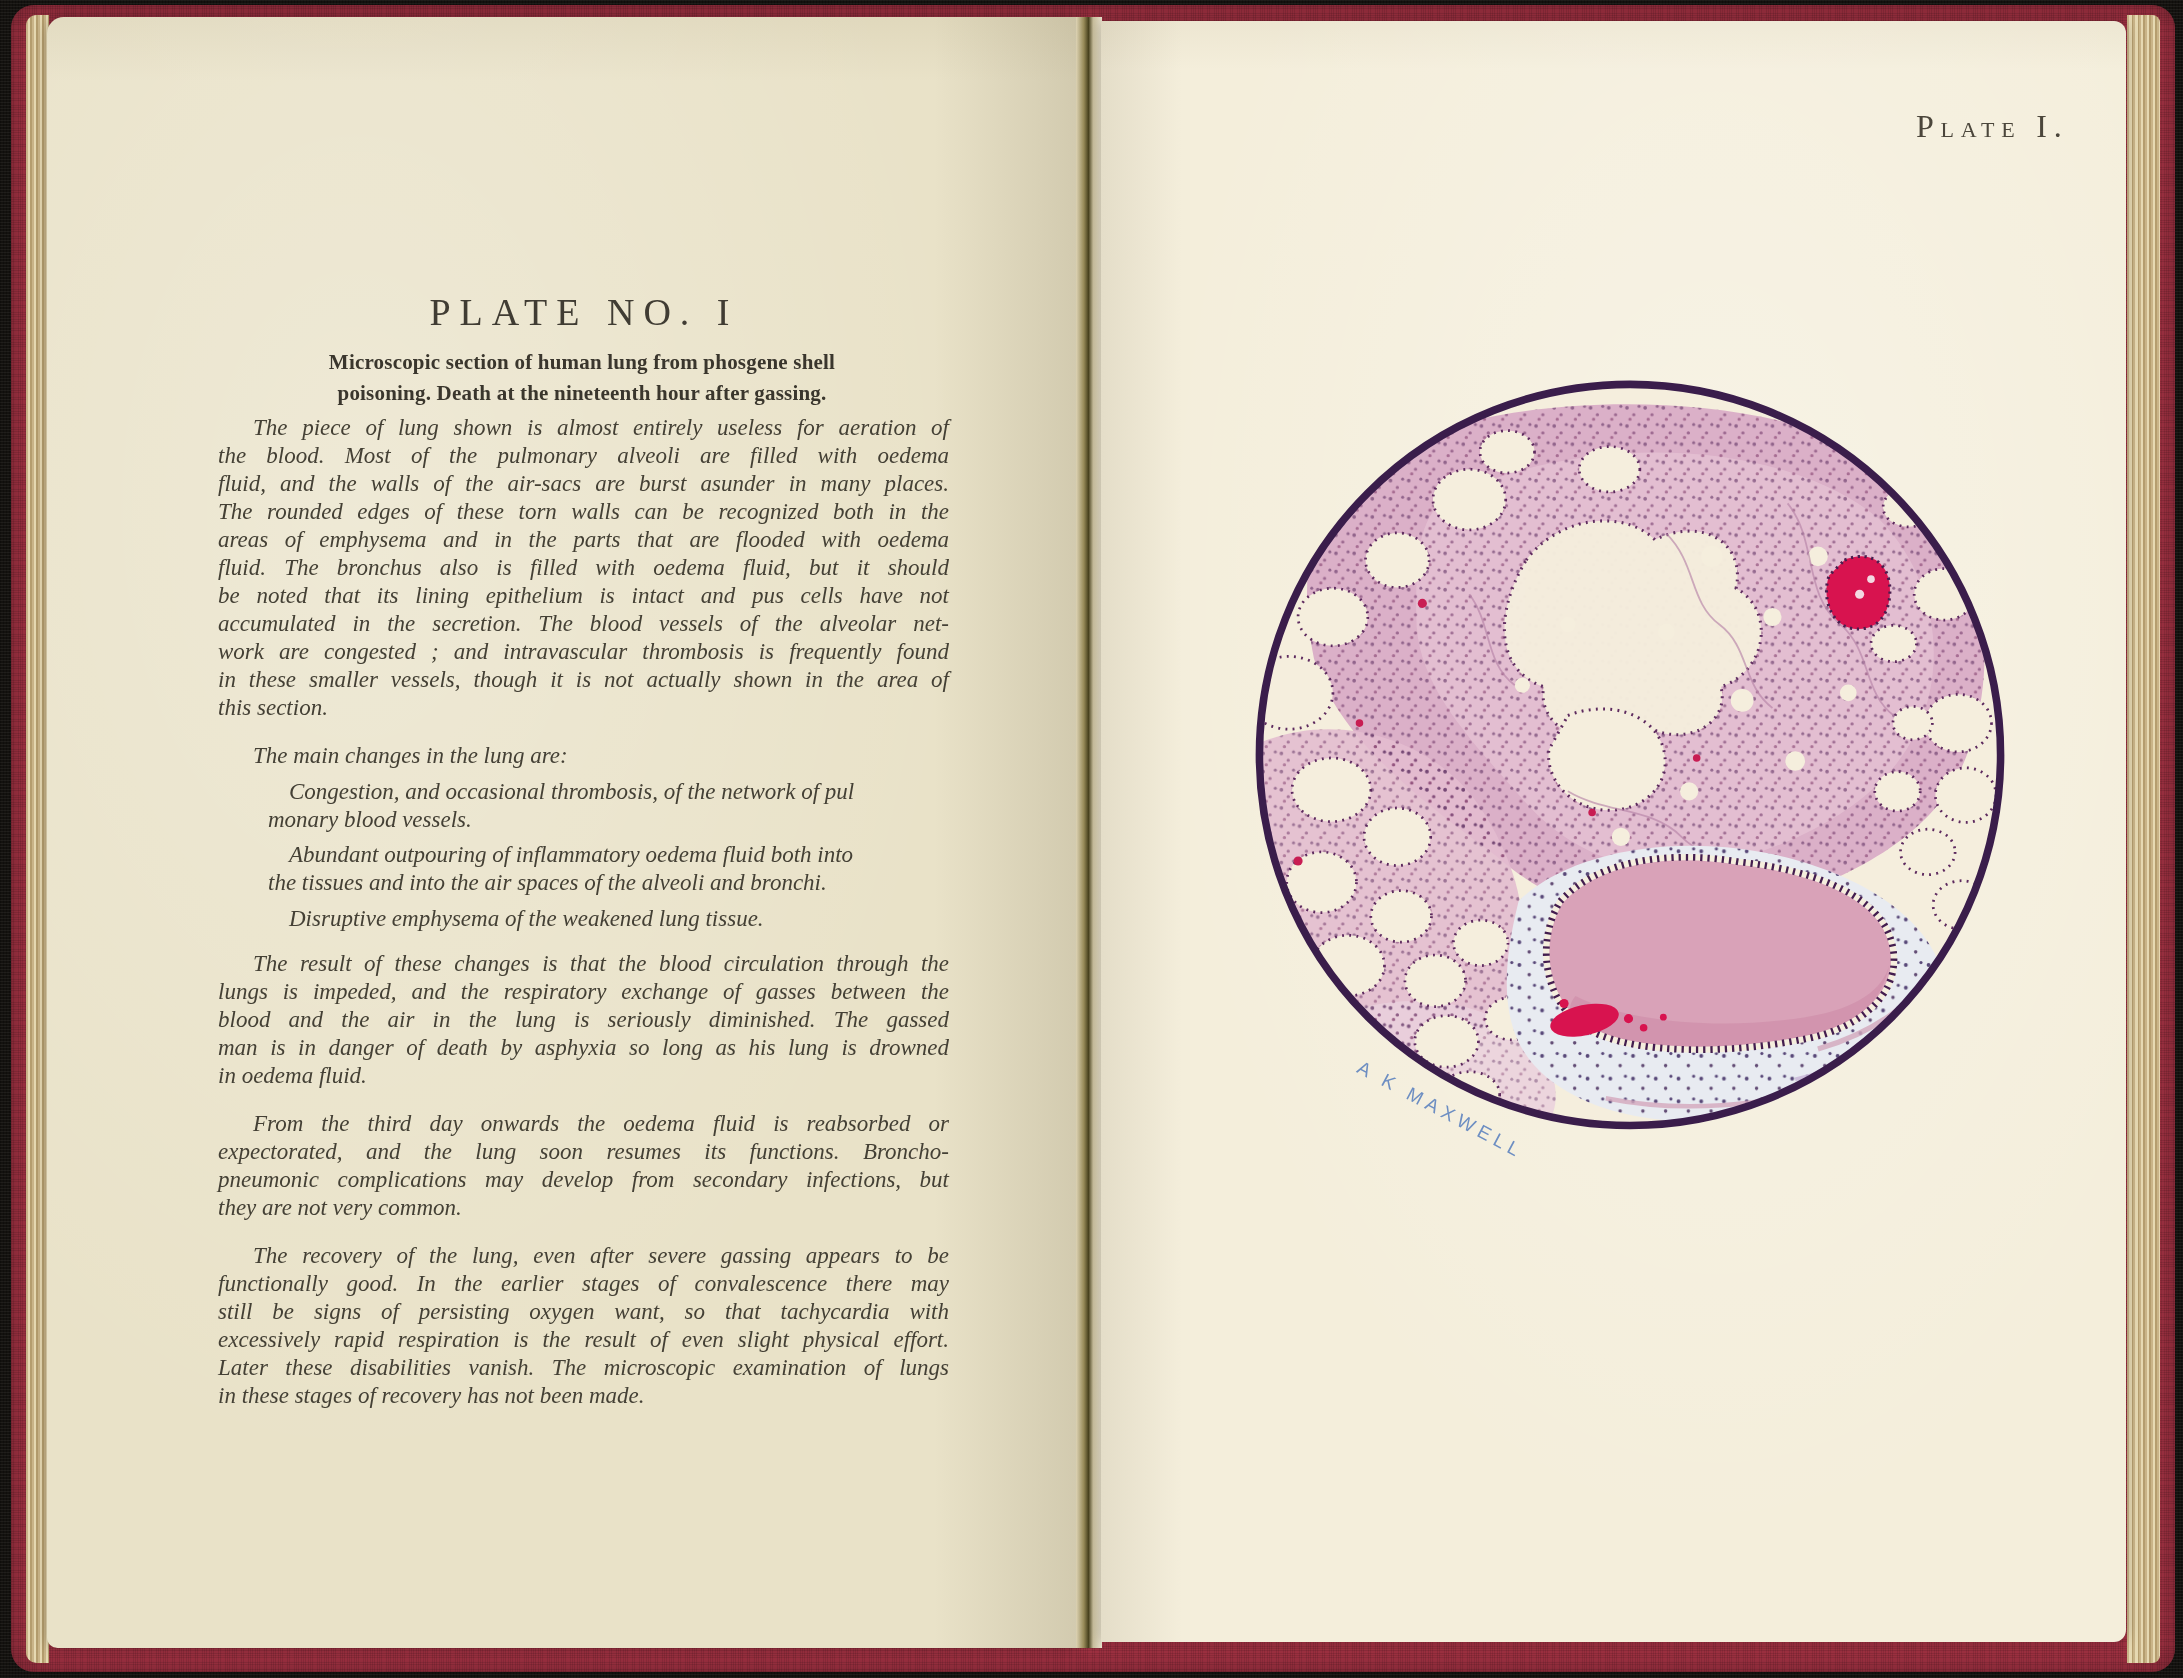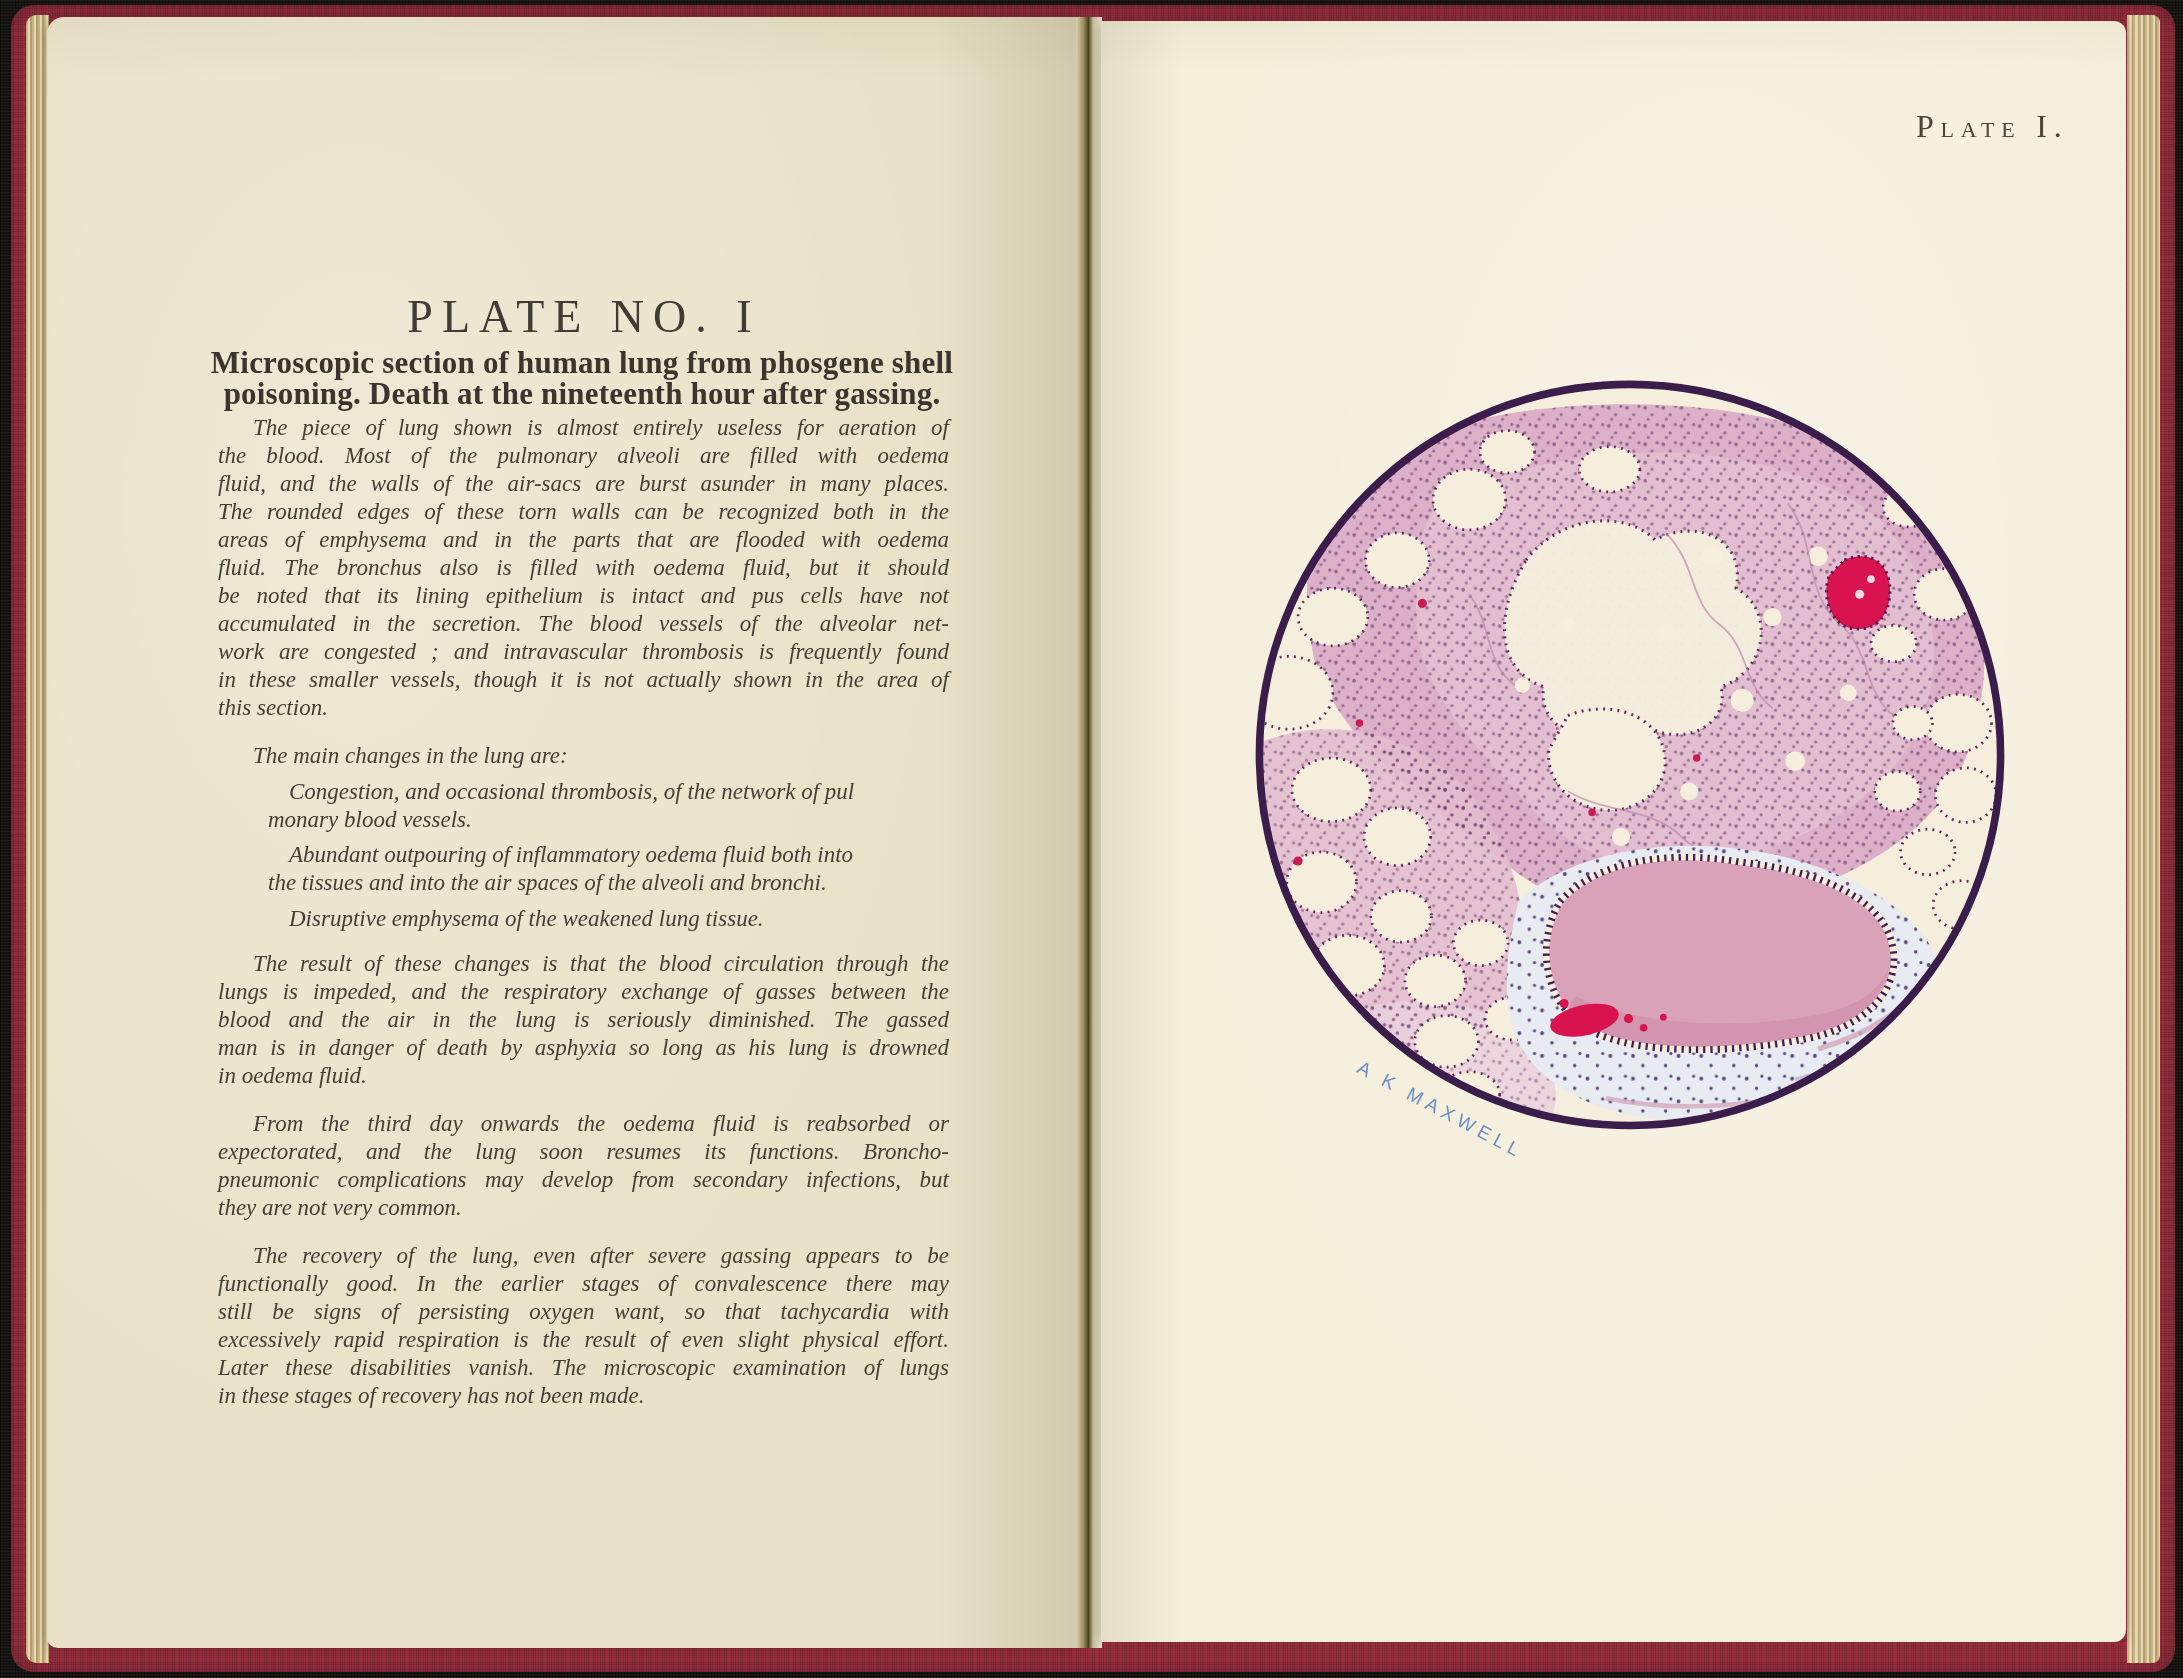--- a/index.html
+++ b/index.html
@@ -28,23 +28,23 @@
       linear-gradient(to bottom, rgba(120,100,50,.08), rgba(0,0,0,0) 4%);}
   .gutter{position:absolute;left:1076px;top:16.7px;width:26px;height:1631px;
     background:linear-gradient(to right,#ddd3b4 0,#978a58 30%,#49421f 48%,#c9bf9d 66%,#efe8d3 100%);}
   .page-right{left:1101px;top:21px;width:1025px;height:1621px;border-radius:0 12px 12px 0;
     background:#f4eedb;
     background-image:
       radial-gradient(ellipse at 60% 35%, rgba(255,255,255,.3), rgba(0,0,0,0) 65%),
       linear-gradient(to left, rgba(0,0,0,0) 92%, rgba(90,75,35,.10)),
       linear-gradient(to bottom, rgba(120,100,50,.06), rgba(0,0,0,0) 3%);}
   .plate-title{position:absolute;left:218px;top:290px;width:732px;text-align:center;
-    font-size:46px;letter-spacing:9px;color:#403c33;}
+    font-size:38px;letter-spacing:9px;color:#403c33;}
   .plate-heading{position:absolute;left:199px;top:347px;width:766px;text-align:center;
-    font-weight:bold;font-size:31px;line-height:31px;color:#3a362d;letter-spacing:0.2px;}
+    font-weight:bold;font-size:21px;line-height:31px;color:#3a362d;letter-spacing:0.2px;}
   .text-block{position:absolute;left:218px;top:414px;width:731px;
     font-size:23px;line-height:28px;color:#444035;}
   .para{margin:0;}
   .para + .para{margin-top:20px;}
   .para.item{margin-top:7.6px;}
   .para.item + .para.indent{margin-top:17px;}
   .line{text-align:justify;text-align-last:justify;font-style:italic;}
   .line.last{text-align-last:left;}
   .para.indent .line.first{padding-left:35px;}
   .para.item .line{text-align:left;text-align-last:left;}

